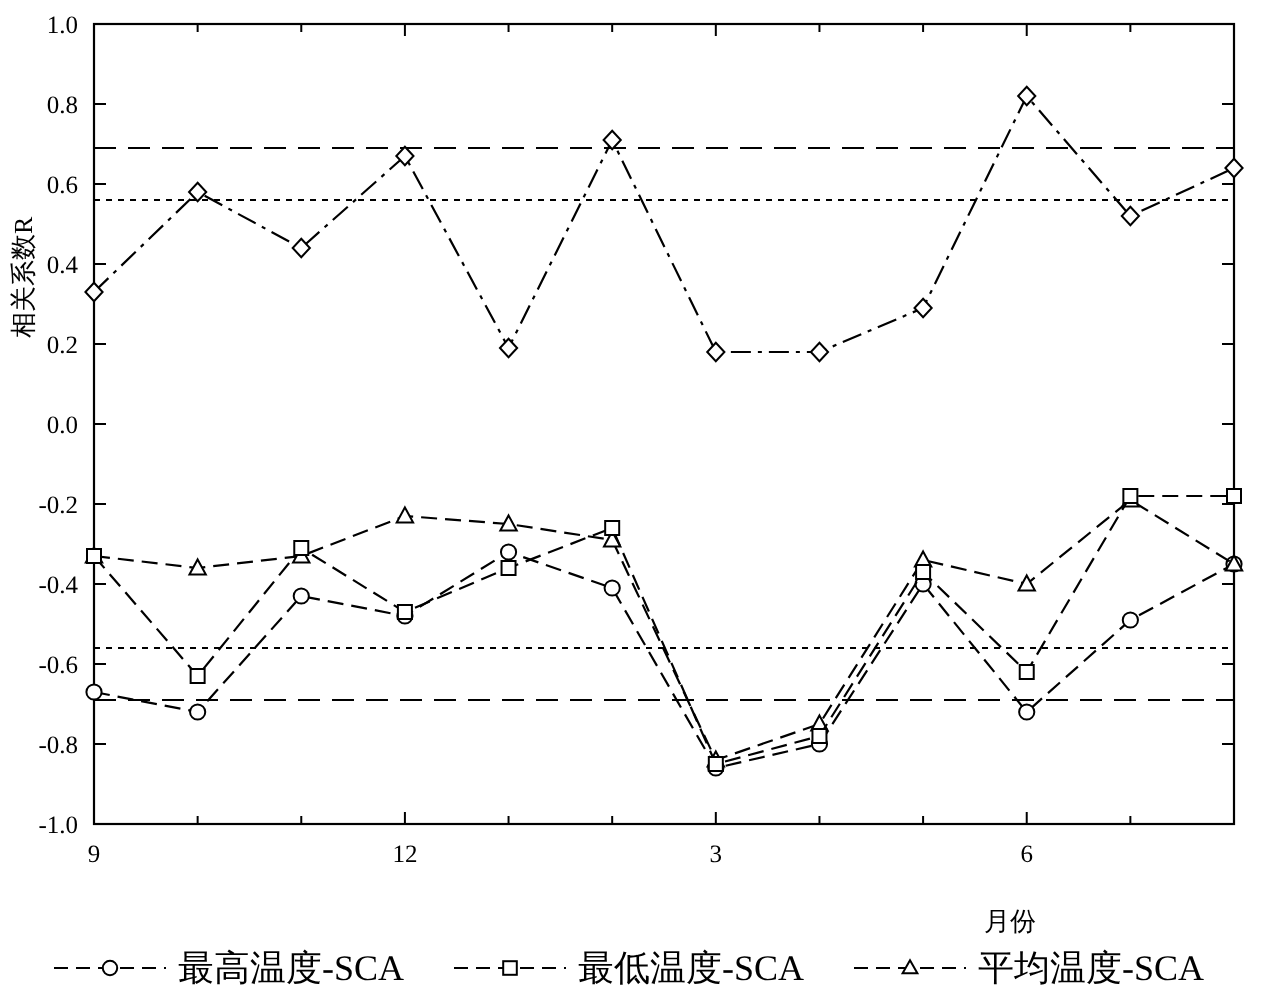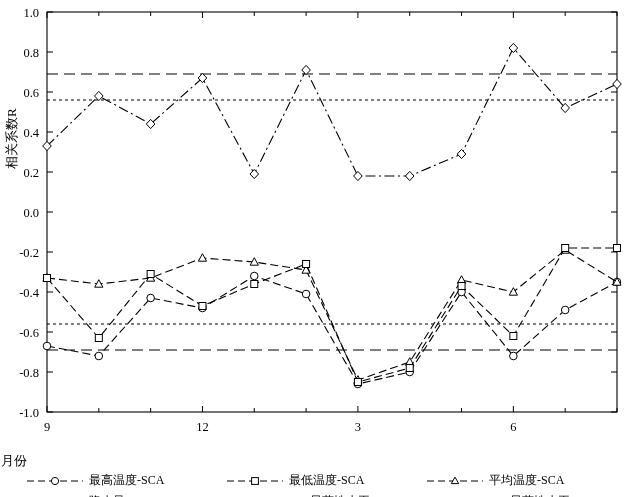--- a/index.html
+++ b/index.html
@@ -30,24 +30,24 @@
     top: 150px;
     width: 20px;
     transform: rotate(-90deg);
     transform-origin: center center;
     font-size: 13px;
     white-space: nowrap;
     text-align: center;
   }
   .axis-label-x {
     position: absolute;
-    left: 1px;
+    left: 16px;
     top: 452px;
     width: 502px;
-    text-align: left;
+    text-align: right;
     font-size: 13px;
   }
   .legend {
     position: absolute;
     left: 26px;
     top: 472px;
     width: 600px;
     font-size: 12px;
   }
   .legend-row {
@@ -61,21 +61,21 @@
     flex: 1 1 33.33%;
   }
   .legend-item .legend-art {
     width: 58px;
     height: 14px;
     margin-right: 5px;
     flex: 0 0 58px;
   }
   .legend-item .legend-text {
     white-space: nowrap;
-    font-size: 12px;
+    font-size: 18px;
   }
 </style>
 </head>
 <body>
 
 <div id="chart-root">
 
   <svg class="chart-svg" width="635" height="497">
 
     <rect id="plot-frame" x="47" y="12" width="570" height="400" fill="none" stroke="#000000" stroke-width="1.1"></rect>

